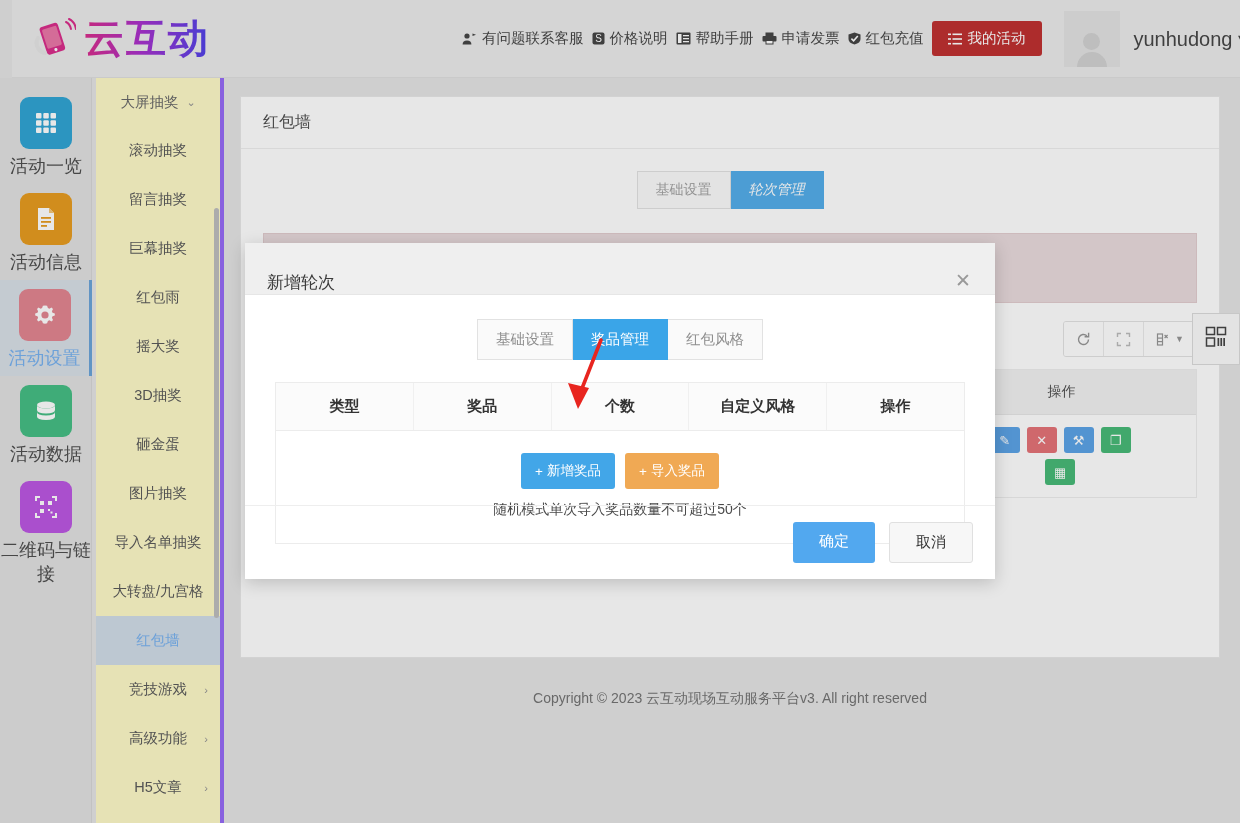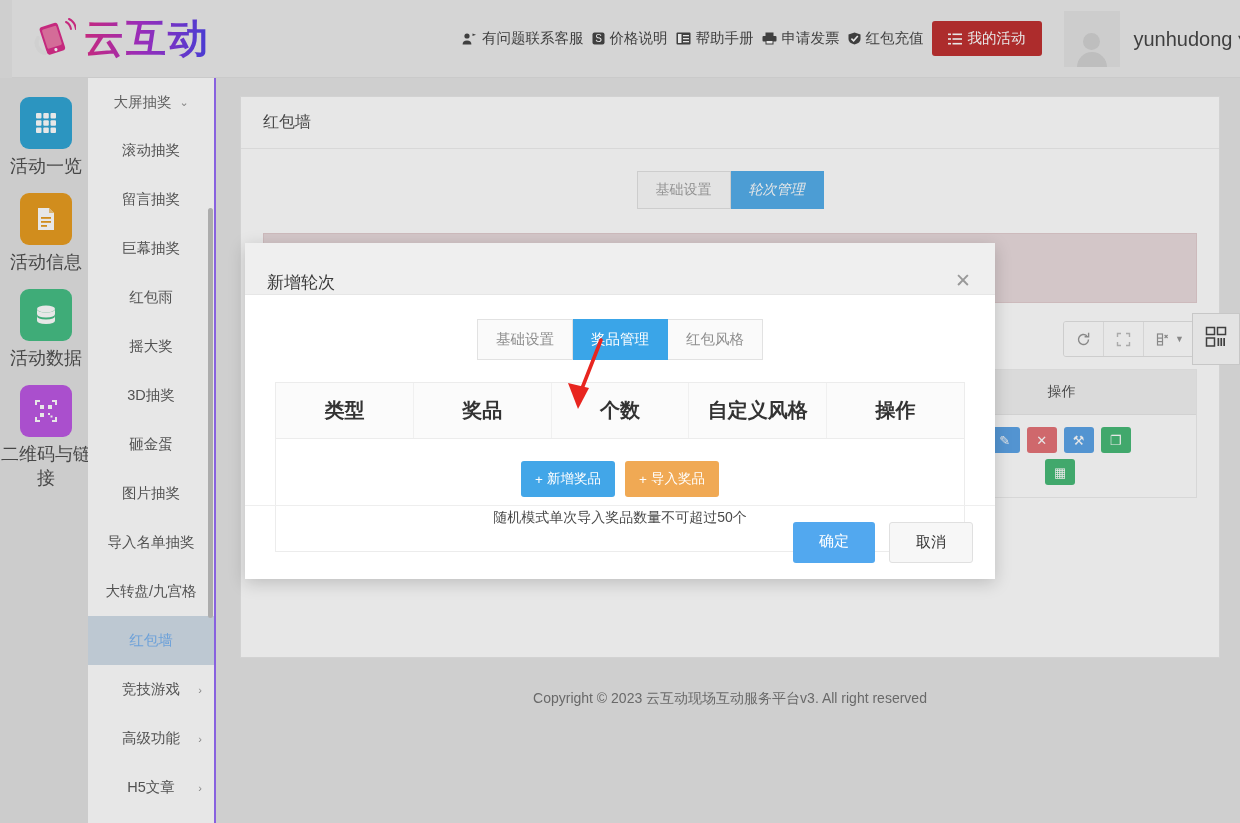--- a/index.html
+++ b/index.html
@@ -63,22 +63,22 @@
   .rail-item.active { background: #d5dde5; border-right: 3px solid #5b9ad5; }
   .rail-ico {
     width: 52px; height: 52px; border-radius: 9px; margin: 0 auto 5px;
     display: flex; align-items: center; justify-content: center; color: #fff;
   }
   .rail-label { font-size: 18px; color: #3c3c3c; }
   .rail-item.active .rail-label { color: #6aaaee; }
 
   
   .submenu {
-    position: absolute; top: 78px; left: 88px; width: 128px; height: 745px;
-    background: #ffffff; border-right: 2px solid #8b5cf6;
+    position: absolute; top: 78px; left: 96px; width: 128px; height: 745px;
+    background: #fef9c3; border-right: 4px solid #8b5cf6;
     overflow: hidden;
   }
   .submenu-head {
     height: 48px; display: flex; align-items: center; justify-content: center;
     gap: 8px; font-size: 14.5px; color: #5a5a5a; cursor: pointer;
   }
   .submenu-head .chev { font-size: 11px; color: #8a8a8a; }
   .menu-item {
     height: 49px; display: flex; align-items: center; justify-content: center;
     font-size: 14.5px; color: #4a4a4a; cursor: pointer; position: relative;
@@ -182,21 +182,21 @@
   .m-tabs { display: flex; justify-content: center; }
   .m-tab {
     font-size: 14.5px; padding: 10px 18px; border: 1px solid #e2e2e2;
     background: #fafafa; color: #8d8d8d; cursor: pointer;
   }
   .m-tab + .m-tab { border-left: none; }
   .m-tab.active { background: #3aa5e8; color: #fff; border-color: #3aa5e8; }
   .m-table { margin-top: 22px; border: 1px solid #ececec; }
   .m-thead { display: flex; background: #fbfbfb; border-bottom: 1px solid #ececec; }
   .m-th {
-    flex: 1; text-align: center; font-size: 20px; color: #333; font-weight: bold;
+    flex: 1; text-align: center; font-size: 15px; color: #333; font-weight: bold;
     padding: 14px 0; border-right: 1px solid #f0f0f0;
   }
   .m-th:last-child { border-right: none; }
   .m-empty { padding: 22px 0 24px; text-align: center; }
   .m-btns { display: flex; gap: 10px; justify-content: center; }
   .btn {
     font-size: 13.5px; padding: 9px 14px; border-radius: 3px; color: #fff; cursor: pointer;
     display: flex; align-items: center; gap: 4px;
   }
   .btn.blue { background: #42a6e8; }
@@ -345,20 +345,29 @@
           <path d="M5 2 h11 l5 5 v17 H5z" fill="#fff"></path>
           <path d="M16 2 v5 h5z" fill="#f2c06a"></path>
           <g fill="#e59209">
             <rect x="8" y="11" width="10" height="1.8"></rect>
             <rect x="8" y="15" width="10" height="1.8"></rect>
             <rect x="8" y="19" width="6" height="1.8"></rect>
           </g>
         </svg>
     </div>
     <div class="rail-label">活动信息</div>
+  </div>
+  <div class="rail-item active">
+    <div class="rail-ico" style="background:#e07986">
+      <svg width="26" height="26" viewBox="0 0 26 26">
+          <path fill="#fff" d="M13 3.4 l2.1 0.35 0.8 2.3 1.5 0.62 2.1-1.1 1.5 1.5 -1.1 2.1 0.62 1.5 2.3 0.8 0 2.1 -2.3 0.8 -0.62 1.5 1.1 2.1 -1.5 1.5 -2.1-1.1 -1.5 0.62 -0.8 2.3 -2.1 0.35 -2.1-0.35 -0.8-2.3 -1.5-0.62 -2.1 1.1 -1.5-1.5 1.1-2.1 -0.62-1.5 -2.3-0.8 0-2.1 2.3-0.8 0.62-1.5 -1.1-2.1 1.5-1.5 2.1 1.1 1.5-0.62 0.8-2.3z"></path>
+          <circle cx="13" cy="13" r="3.6" fill="#e07986"></circle>
+        </svg>
+    </div>
+    <div class="rail-label">活动设置</div>
   </div>
   <div class="rail-item">
     <div class="rail-ico" style="background:#33b878">
       <svg width="26" height="26" viewBox="0 0 26 26">
           <g fill="#fff">
             <ellipse cx="13" cy="7" rx="9" ry="3.4"></ellipse>
             <path d="M4 7 v5 q0 3.4 9 3.4 q9 0 9-3.4 V7 q0 3.4-9 3.4 Q4 10.4 4 7z"></path>
             <path d="M4 14 v4.6 q0 3.4 9 3.4 q9 0 9-3.4 V14 q0 3.4-9 3.4 Q4 17.4 4 14z"></path>
           </g>
         </svg>

